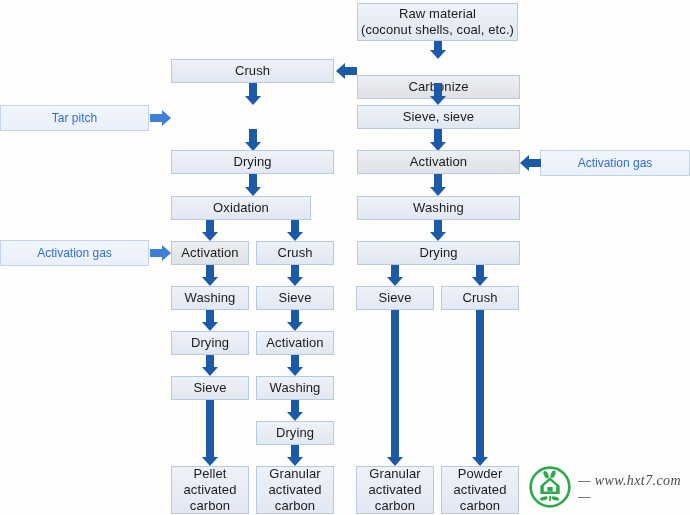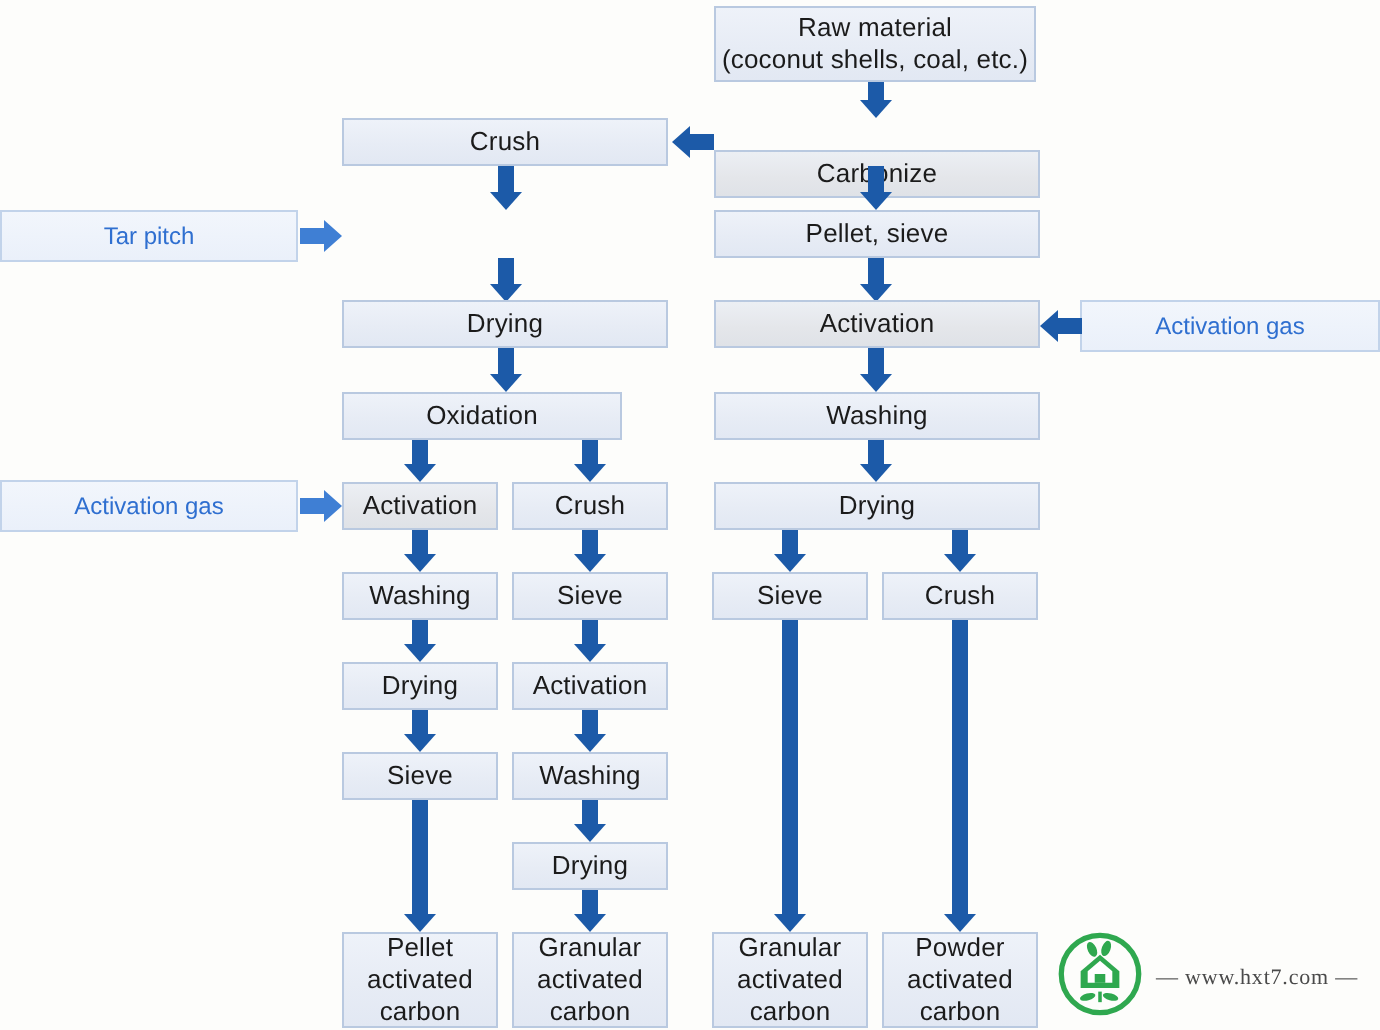--- a/index.html
+++ b/index.html
@@ -88,22 +88,23 @@
     position:absolute;left:528px;top:462px;width:160px;height:50px;
     display:flex;align-items:center;
   }
   #wm-logo{width:44px;height:44px;flex:0 0 44px;}
   #wm-text{margin-left:6px;display:flex;flex-direction:column;justify-content:center;}
   #wm-cn{
     font-size:21px;font-weight:bold;color:#3a3a3a;letter-spacing:1px;
     font-family:"DejaVu Sans",sans-serif;line-height:1;
   }
   #wm-url{
-    font-size:11px;color:#4a4a4a;letter-spacing:.4px;margin-top:3px;
+    font-size:14px;color:#4a4a4a;letter-spacing:.4px;margin-top:3px;
     font-family:"Liberation Serif",serif;
+    font-style:italic;
   }
 </style>
 </head>
 <body>
 
 <div id="canvas">
 
   <div class="box" style="left:357px;top:3px;width:161px;height:38px;">Raw material
 (coconut shells, coal, etc.)</div>
 
@@ -204,21 +205,21 @@
   <div class="arrow-down" style="left:286px;top:445px;width:18px;height:21px;">
     <div class="shaft" style="width:8px;height:13px;"></div>
     <div class="head"></div>
   </div>
 
   <div class="arrow-down" style="left:429px;top:83px;width:18px;height:22px;">
     <div class="shaft" style="width:8px;height:14px;"></div>
     <div class="head"></div>
   </div>
 
-  <div class="box" style="left:357px;top:105px;width:163px;height:24px;">Pellet, sieve</div>
+  <div class="box" style="left:357px;top:105px;width:163px;height:24px;">Sieve, sieve</div>
 
   <div class="arrow-down" style="left:429px;top:129px;width:18px;height:22px;">
     <div class="shaft" style="width:8px;height:14px;"></div>
     <div class="head"></div>
   </div>
 
   <div class="box shade" style="left:357px;top:150px;width:163px;height:24px;">Activation</div>
 
   <div class="arrow-down" style="left:429px;top:174px;width:18px;height:22px;">
     <div class="shaft" style="width:8px;height:14px;"></div>

